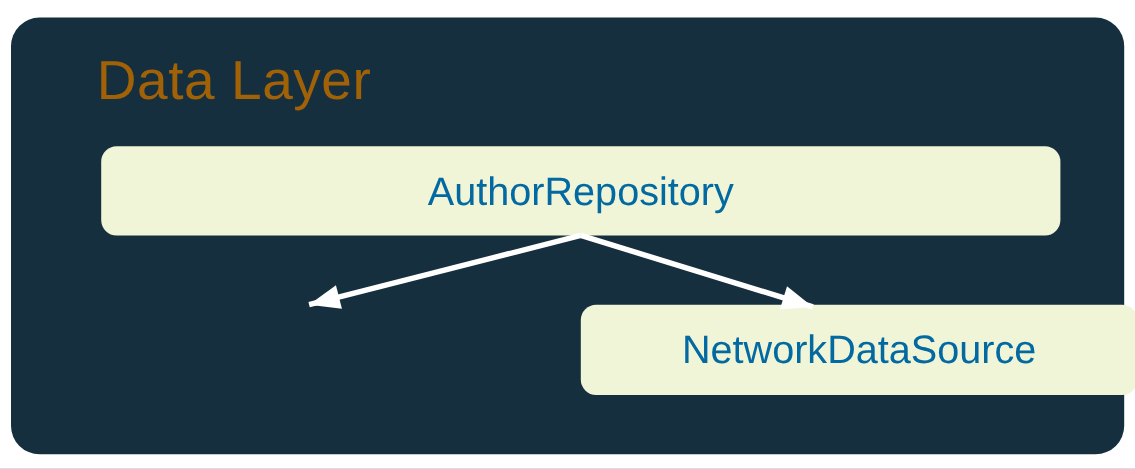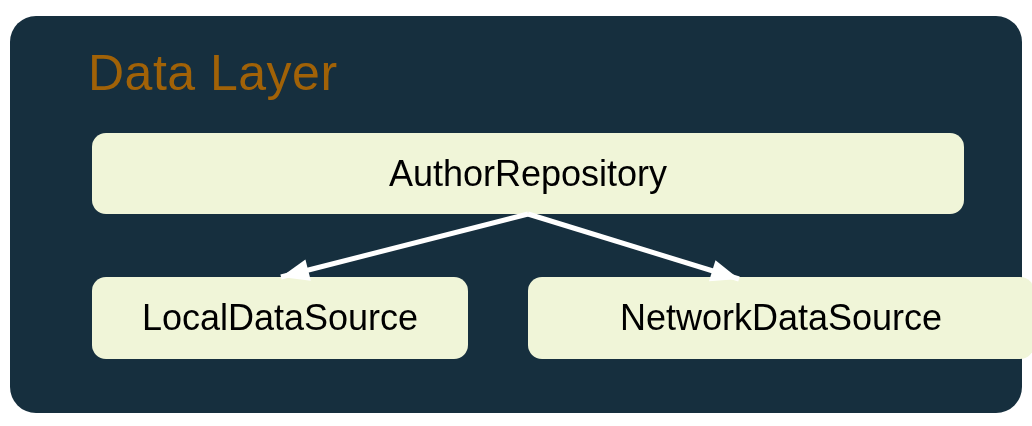--- a/index.html
+++ b/index.html
@@ -35,21 +35,21 @@
   }
   .node {
     position: absolute;
     background: #F0F5D8;
     border-radius: 14px;
     display: flex;
     align-items: center;
     justify-content: center;
     font-size: 36px;
     font-weight: 400;
-    color: #000000;
+    color: #0369a1;
   }
   .node-author  { left: 92px;  top: 133px; width: 872px; height: 81px; }
   .node-local   { left: 92px;  top: 277px; width: 376px; height: 82px; }
   .node-network { left: 528px; top: 277px; width: 506px; height: 82px; }
   .edges {
     position: absolute;
     left: 0; top: 0;
     width: 1032px;
     height: 426px;
     pointer-events: none;
@@ -62,23 +62,20 @@
 <div class="canvas">
 
   <div class="container"></div>
 
   <div class="title">Data Layer</div>
 
   <div class="node node-author">
     <span>AuthorRepository</span>
   </div>
 
-  <div class="node node-local">
-    <span>LocalDataSource</span>
-  </div>
 
   <div class="node node-network">
     <span>NetworkDataSource</span>
   </div>
 
   <svg class="edges" viewBox="0 0 1032 426" xmlns="http://www.w3.org/2000/svg">
     <defs>
       <marker id="arrowhead" markerUnits="userSpaceOnUse" markerWidth="30" markerHeight="24" refX="29" refY="12" orient="auto">
         <path d="M1,1 L29,12 L1,23 Z" fill="#FFFFFF"></path>
       </marker>

